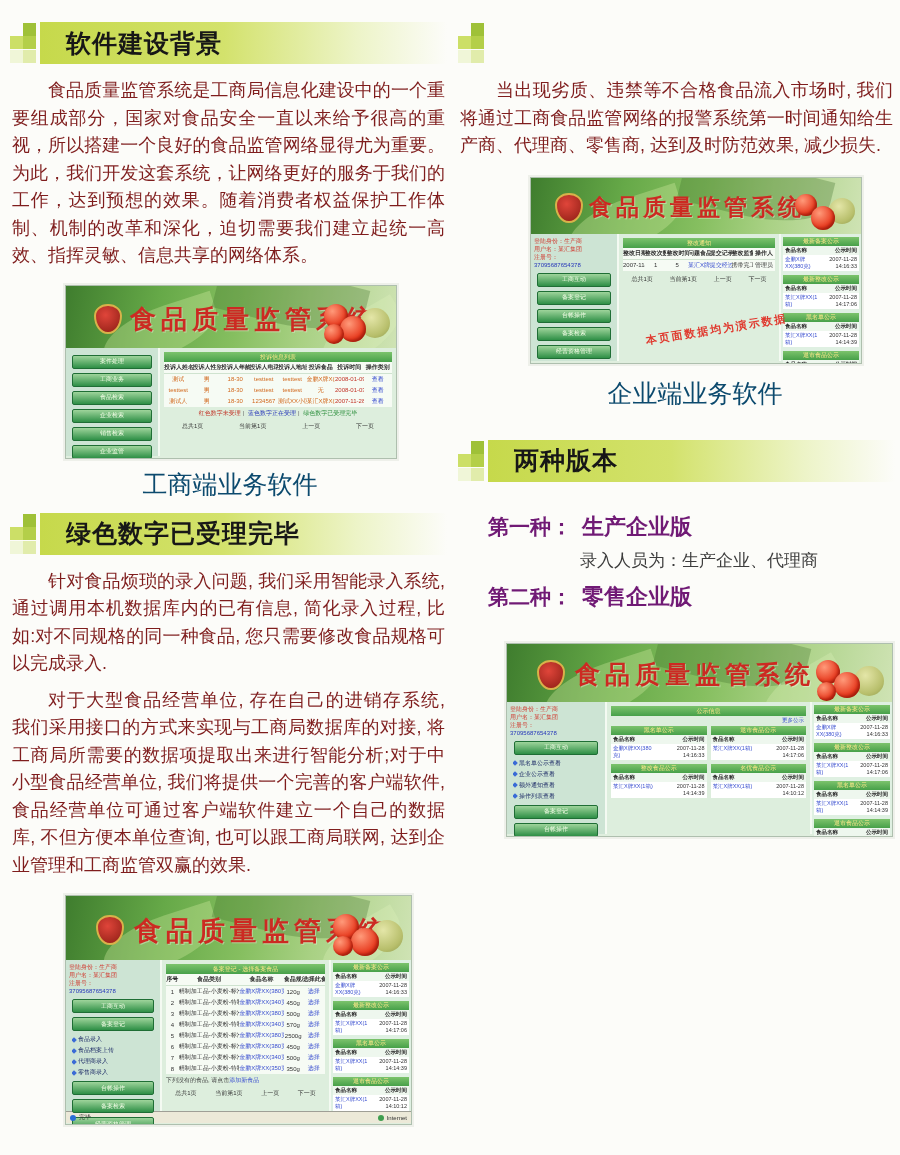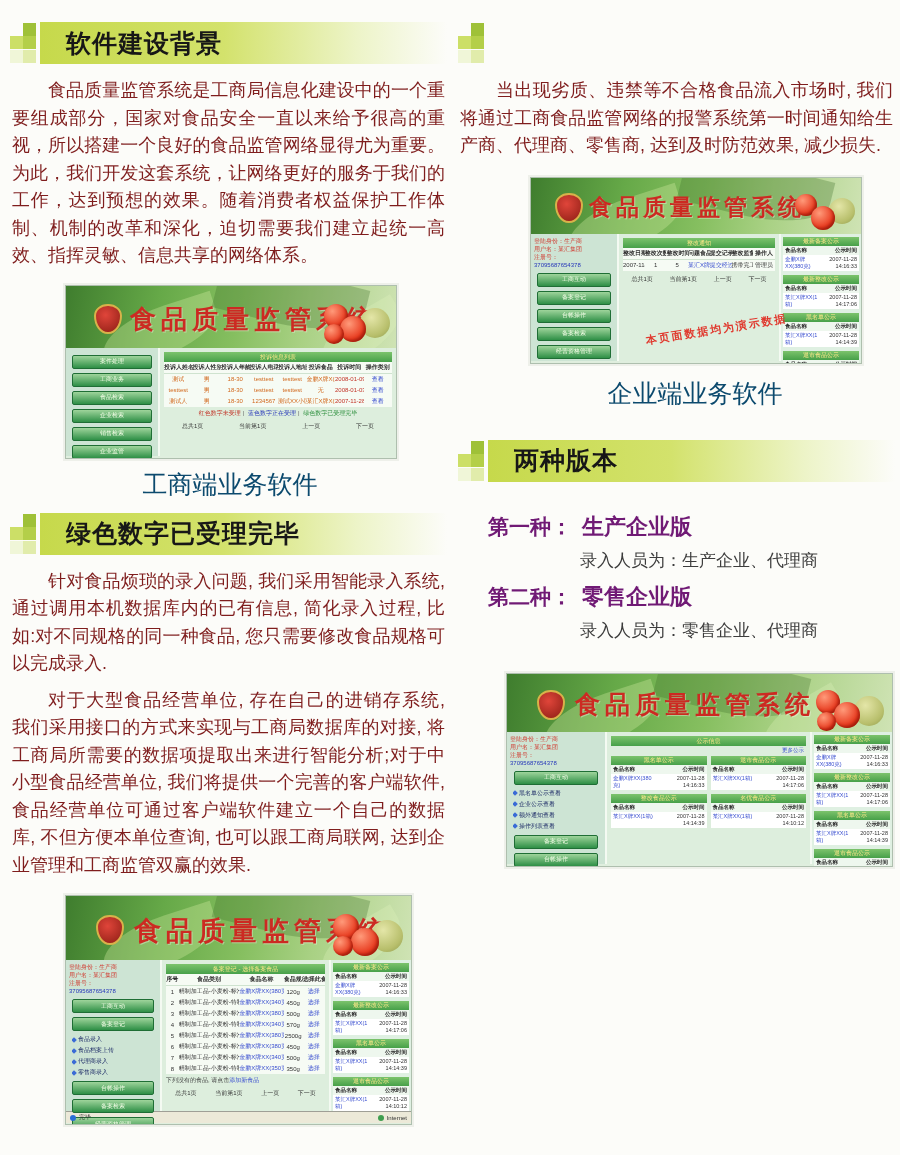--- a/index.html
+++ b/index.html
@@ -570,21 +570,20 @@
 
   <div class="versions">
 
       <div>
         <div class="vrow"><span>第一种：</span><span class="vname">生产企业版</span></div>
         <div class="vdesc">录入人员为：生产企业、代理商</div>
       </div>
 
       <div>
         <div class="vrow"><span>第二种：</span><span class="vname">零售企业版</span></div>
-        <div class="vdesc">录入人员为：零售企业、代理商</div>
       </div>
     </div>
 
   <div class="shot shot4">
     <div class="banner">
       <div class="leaf l1"></div>
       <div class="leaf l2"></div>
       <div class="leaf l3"></div>
       <div class="logo"></div>
       <div class="btitle">食品质量监管系统</div>

